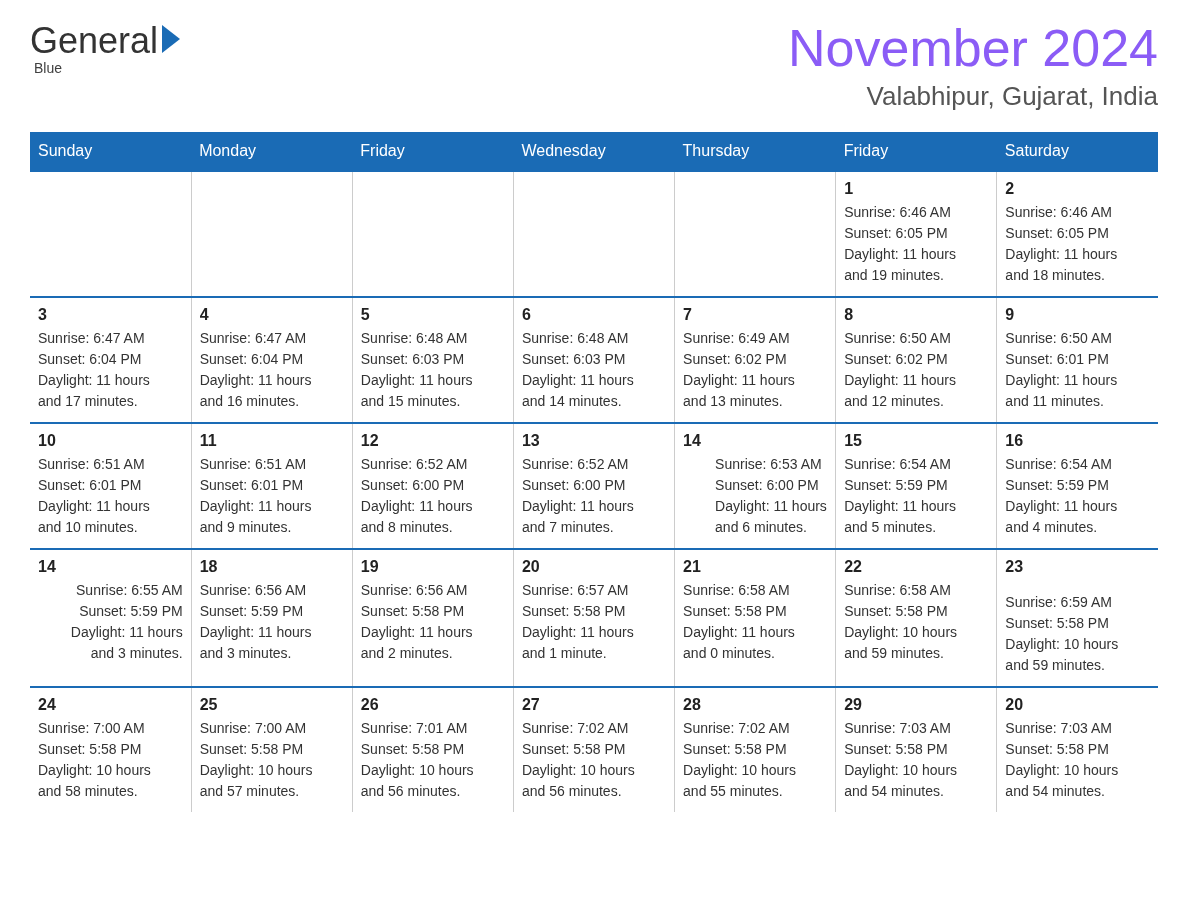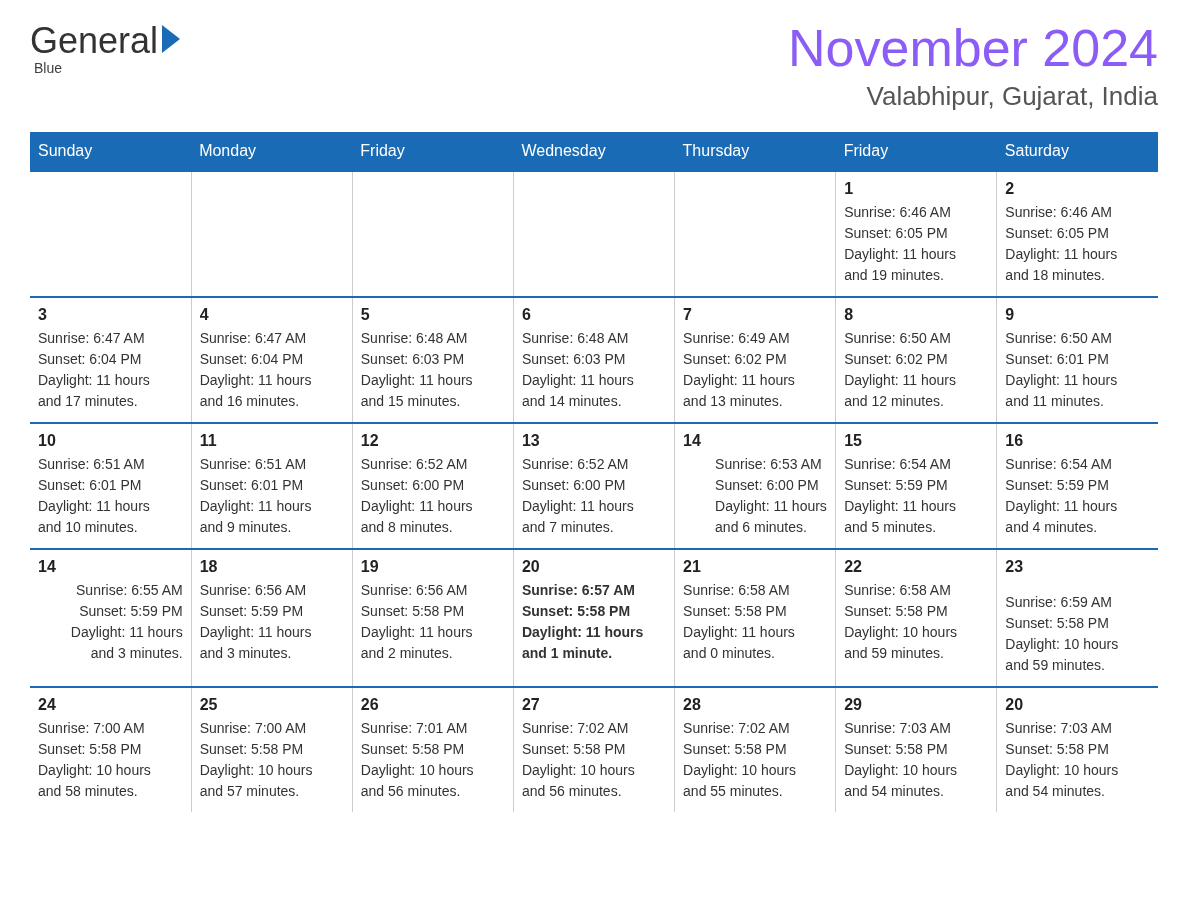--- a/index.html
+++ b/index.html
@@ -274,21 +274,21 @@
         </td>
         <td>
           <span class="day-num">19</span>
           <div class="day-info" style="white-space: pre-line;">Sunrise: 6:56 AM
 Sunset: 5:58 PM
 Daylight: 11 hours
 and 2 minutes.</div>
         </td>
         <td>
           <span class="day-num">20</span>
-          <div class="day-info" style="white-space: pre-line; font-weight: bold;">Sunrise: 6:57 AM
+          <div class="day-info" style="white-space: pre-line;">Sunrise: 6:57 AM
 Sunset: 5:58 PM
 Daylight: 11 hours
 and 1 minute.</div>
         </td>
         <td>
           <span class="day-num">21</span>
           <div class="day-info" style="white-space: pre-line;">Sunrise: 6:58 AM
 Sunset: 5:58 PM
 Daylight: 11 hours
 and 0 minutes.</div>

